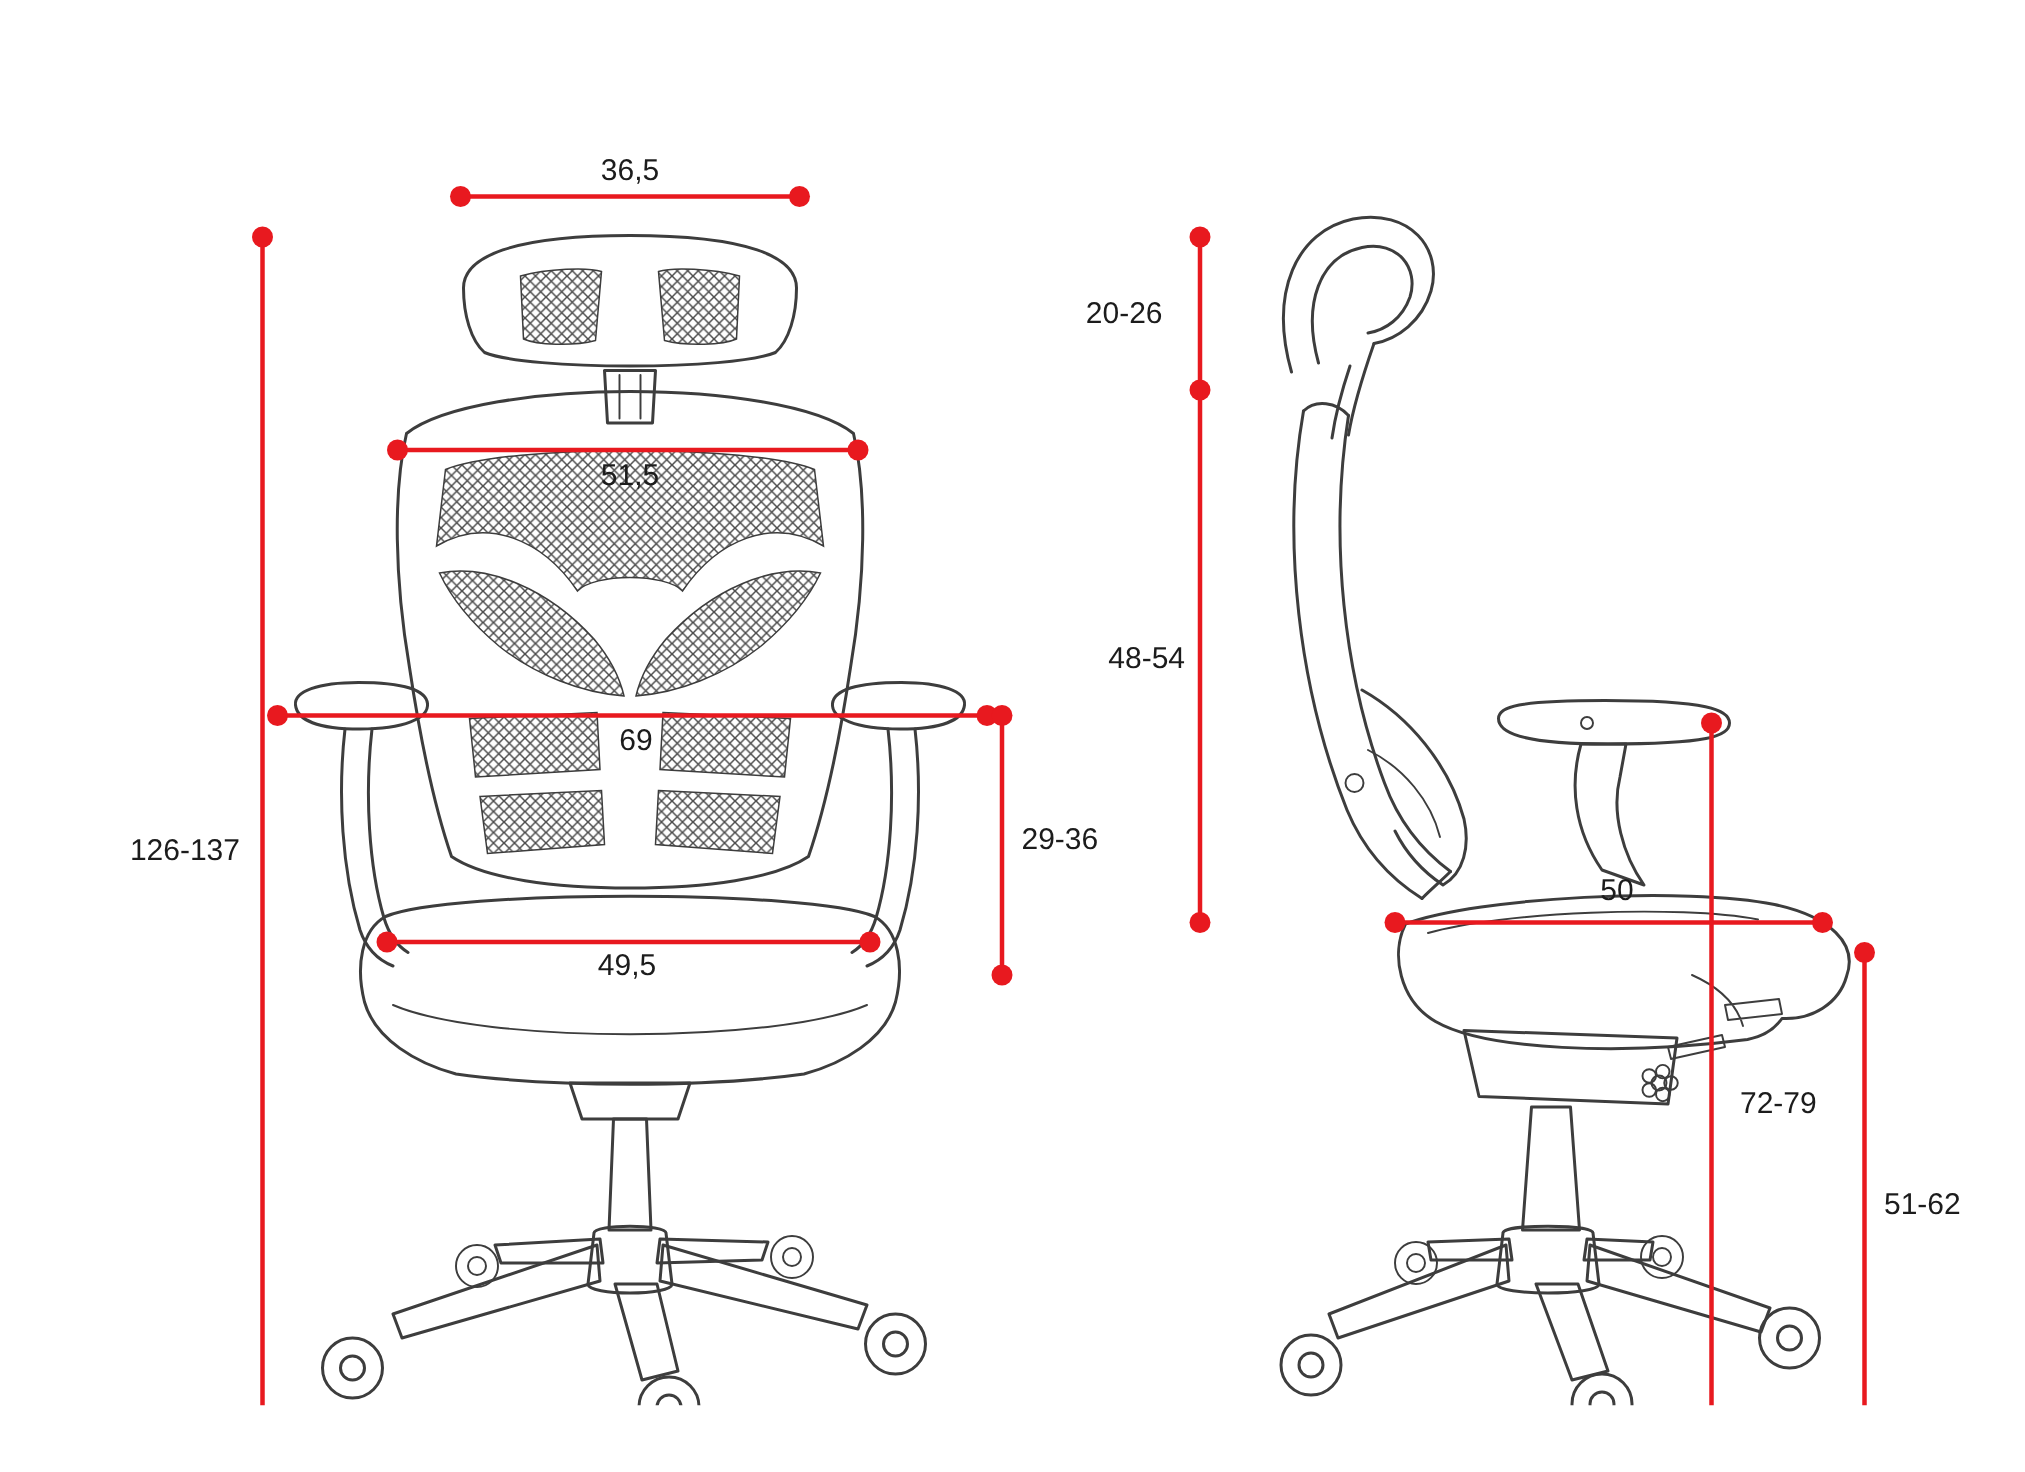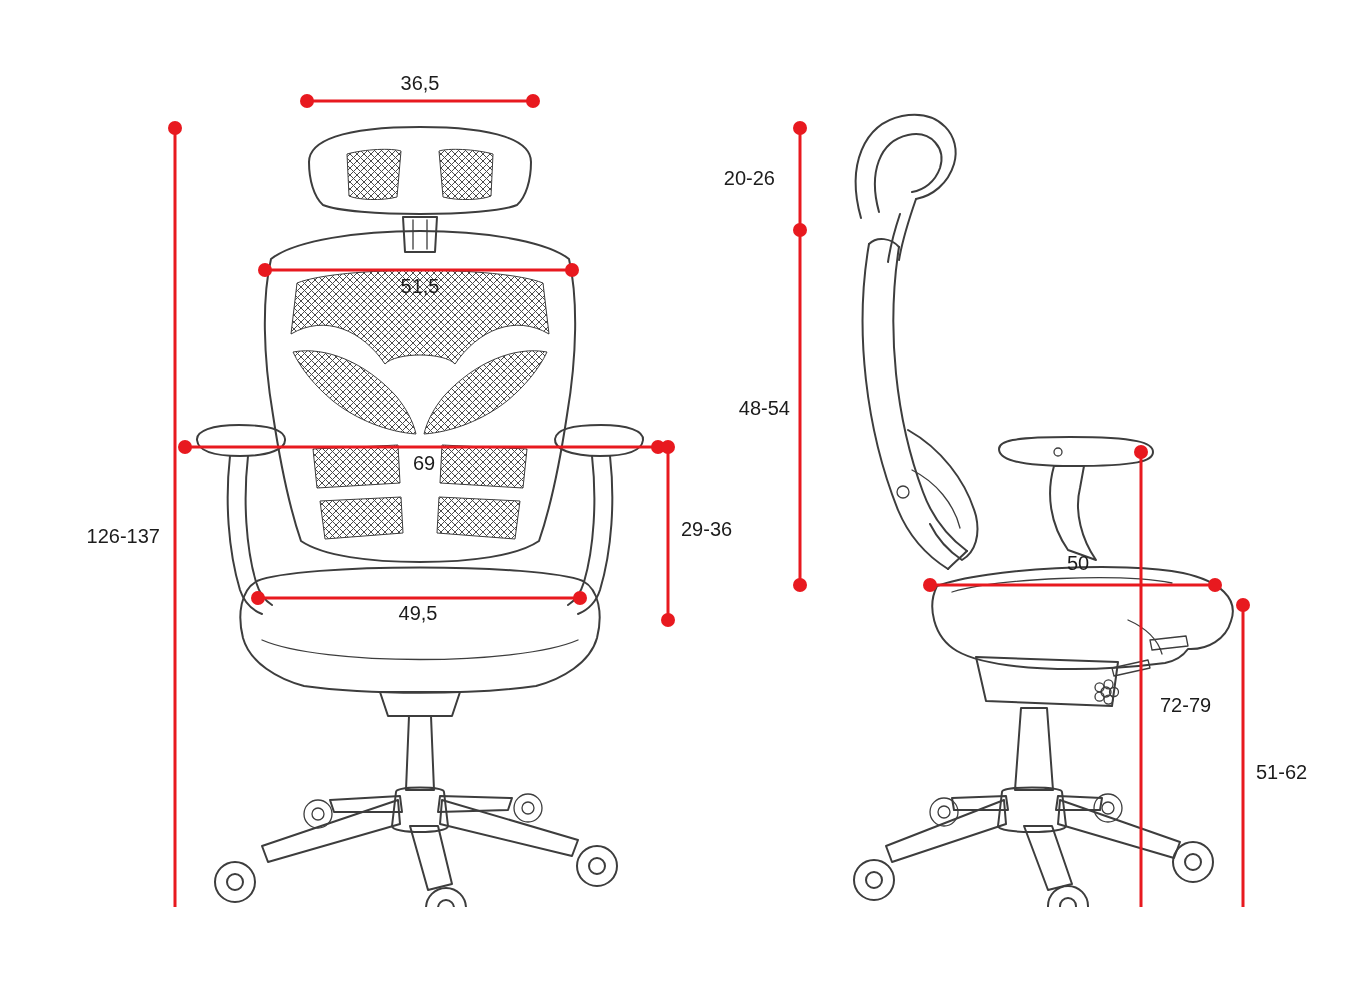--- a/index.html
+++ b/index.html
@@ -2,21 +2,21 @@
 <html style="--accent: #e8191f; --art: #3d3d3d; --label: #1c1c1c; --background: #ffffff;"><head>
 <meta charset="utf-8">
 <style>
   :root{
     --accent:#e8191f;
     --art:#3d3d3d;
     --label:#1c1c1c;
     --background:#ffffff;
   }
   html,body{margin:0;padding:0;background:var(--background);}
-  .stage{width:1350px;height:907px;overflow:hidden;position:relative;background:var(--background);}
+  .stage{width:1350px;height:907px;overflow:hidden;position:relative;background:var(--background);margin-top:30px;}
   svg{display:block;}
   .art{stroke:var(--art);stroke-width:2;fill:none;stroke-linecap:round;stroke-linejoin:round;}
   .art-thin{stroke:var(--art);stroke-width:1.3;fill:none;stroke-linecap:round;stroke-linejoin:round;}
   .mesh{fill:url(#meshPattern);stroke:var(--art);stroke-width:1;}
   .dim-line{stroke:var(--accent);stroke-width:3;fill:none;}
   .dim-dot{fill:var(--accent);stroke:none;}
   .dim-label{fill:var(--label);font-family:"Liberation Sans",sans-serif;font-size:20px;}
 </style>
 </head>
 <body>

